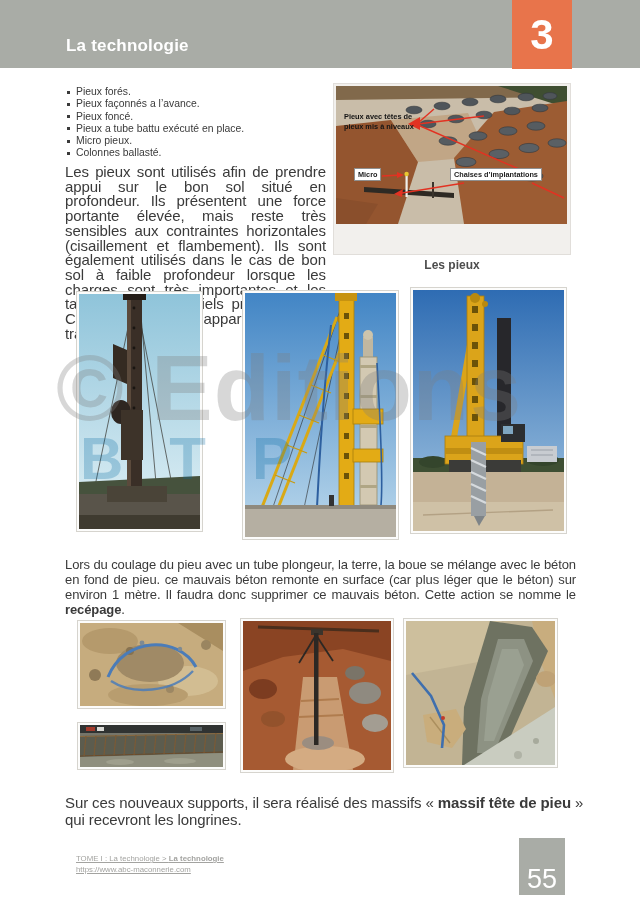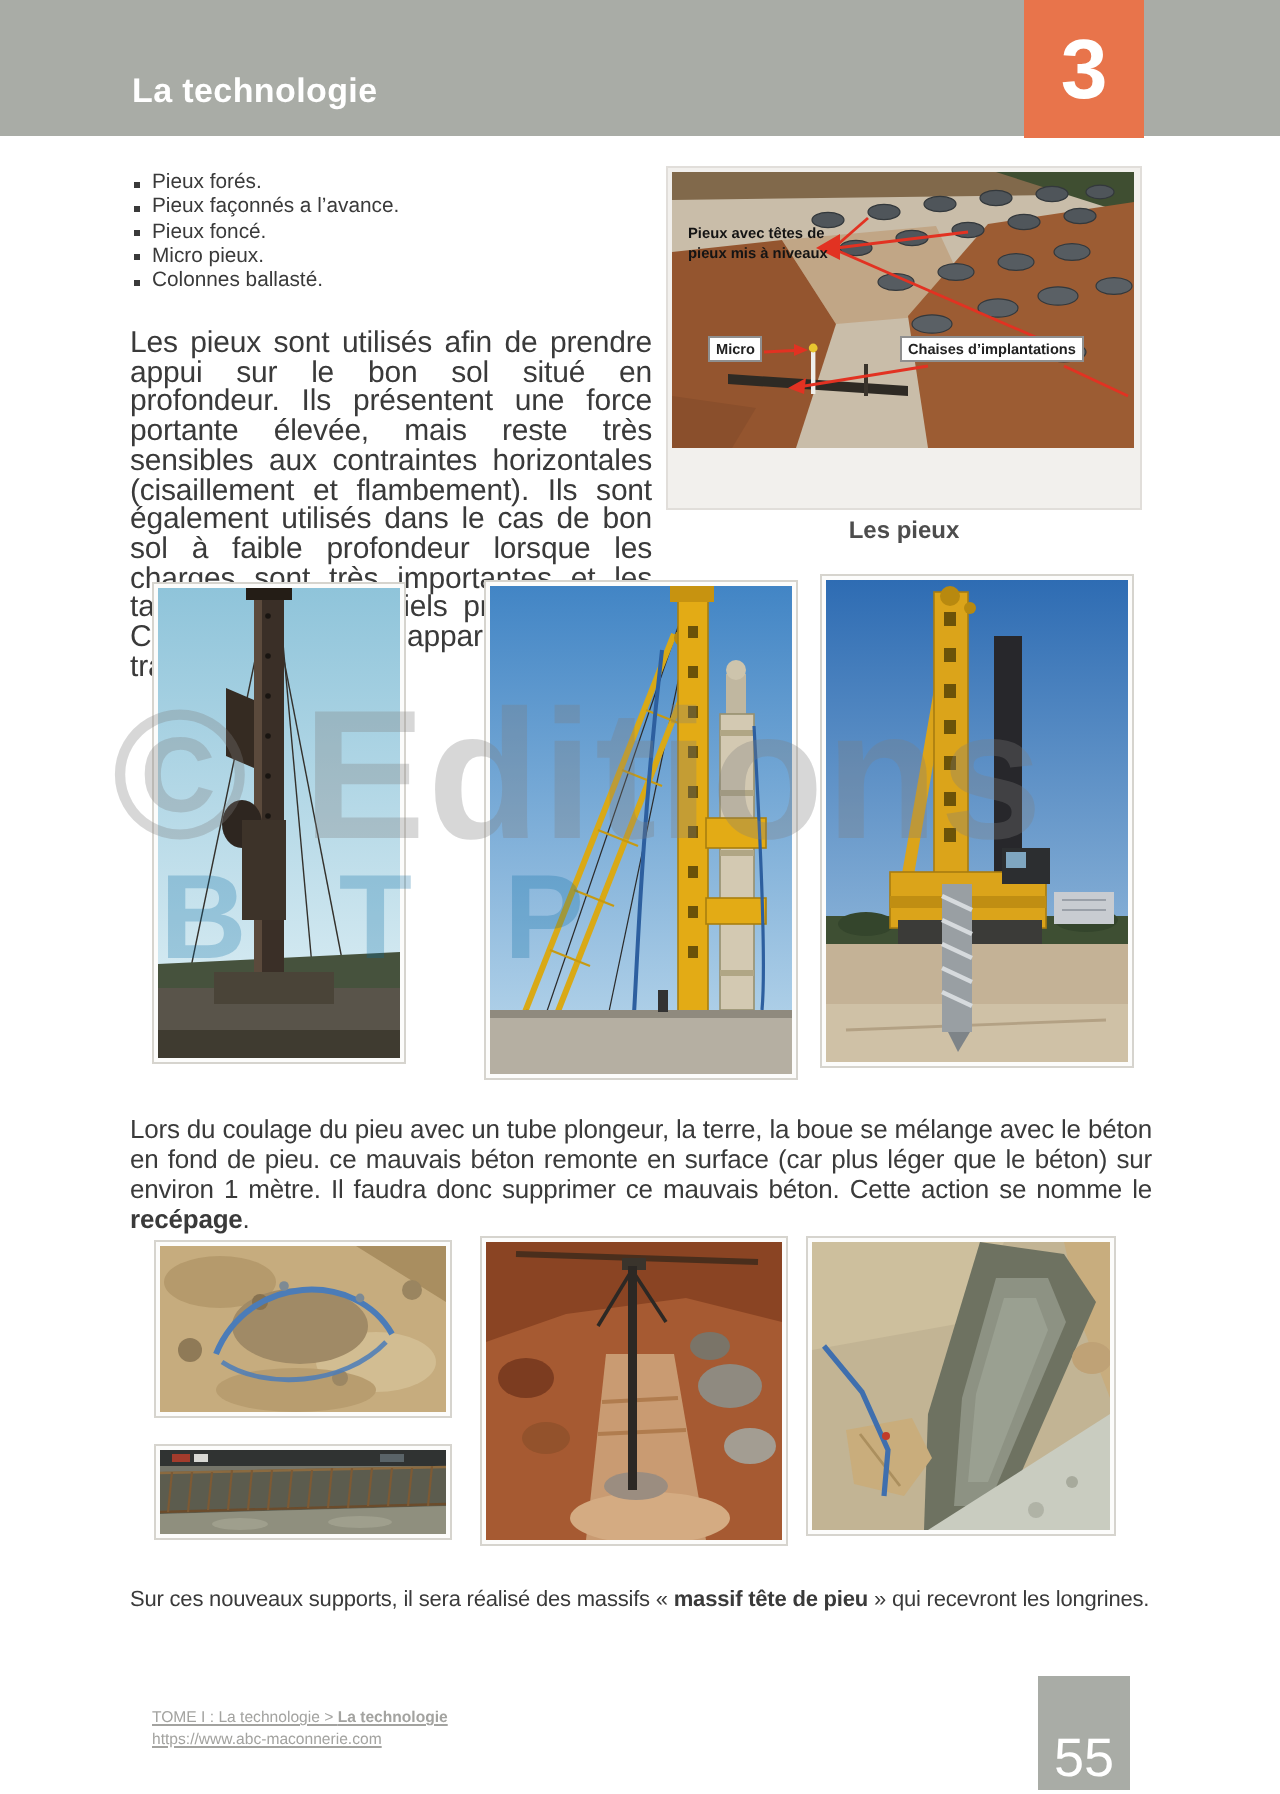--- a/index.html
+++ b/index.html
@@ -17,21 +17,21 @@
   
   .bullets { position:absolute; left:66px; top:86px; width:262px; margin:0; padding:0; list-style:none;
              font-size:10.4px; line-height:12.3px; color:#3a3a3a; }
   .bullets li { position:relative; padding-left:10px; }
   .bullets li::before { content:""; position:absolute; left:1px; top:4.6px; width:3px; height:3px; background:#3a3a3a; }
 
   .para1 { position:absolute; left:65px; top:165px; width:261px; font-size:15px; line-height:14.7px;
            text-align:justify; letter-spacing:-0.1px; color:#3a3a3a; }
   .para2 { position:absolute; left:65px; top:557px; width:511px; font-size:13px; line-height:15px;
            text-align:justify; letter-spacing:-0.1px; color:#3a3a3a; }
-  .closing { position:absolute; left:65px; top:794px; width:520px; font-size:11px; letter-spacing:-0.1px; color:#3a3a3a; }
+  .closing { position:absolute; left:65px; top:794px; width:520px; font-size:15px; letter-spacing:-0.1px; color:#3a3a3a; }
   .b { font-weight:bold; }
 
   
   .figure-panel { position:absolute; left:333px; top:83px; width:238px; height:172px;
                   background:#f2f0ed; border:1px solid #e1deda; box-sizing:border-box; }
   .figure-photo { position:absolute; left:2px; top:2px; width:231px; height:138px; overflow:hidden; }
   .figure-photo svg { display:block; width:100%; height:100%; }
   .figure-caption { position:absolute; left:0; width:100%; top:146px; text-align:center;
                     font-size:12px; font-weight:bold; color:#4d4d4d;margin-top:28px; }
   .ann-overlay { position:absolute; inset:0; pointer-events:none; }
@@ -71,20 +71,21 @@
   <div class="header-band"></div>
   <div class="header-title">La technologie</div>
   <div class="chapter-box">
     <span>3</span>
   </div>
 
   <ul class="bullets">
     <li>Pieux forés.</li>
     <li>Pieux façonnés a l’avance.</li>
     <li>Pieux foncé.</li>
+    <li>Pieux a tube battu exécuté en place.</li>
     <li>Micro pieux.</li>
     <li>Colonnes ballasté.</li>
   </ul>
 
   <div class="para1">Les pieux sont utilisés afin de prendre appui sur le bon sol situé en profondeur. Ils présentent une force portante élevée, mais reste très sensibles aux contraintes horizontales (cisaillement et flambement). Ils sont également utilisés dans le cas de bon sol à faible profondeur lorsque les charges sont très importantes et les tassements différentiels préjudiciables. Cette utilisation s’apparente à un traitement du terrain.</div>
 
   <div class="figure-panel">
     <div class="figure-photo">
       <svg viewBox="0 0 231 138" preserveAspectRatio="none">
         <rect width="231" height="138" fill="#c9bda9"></rect>

